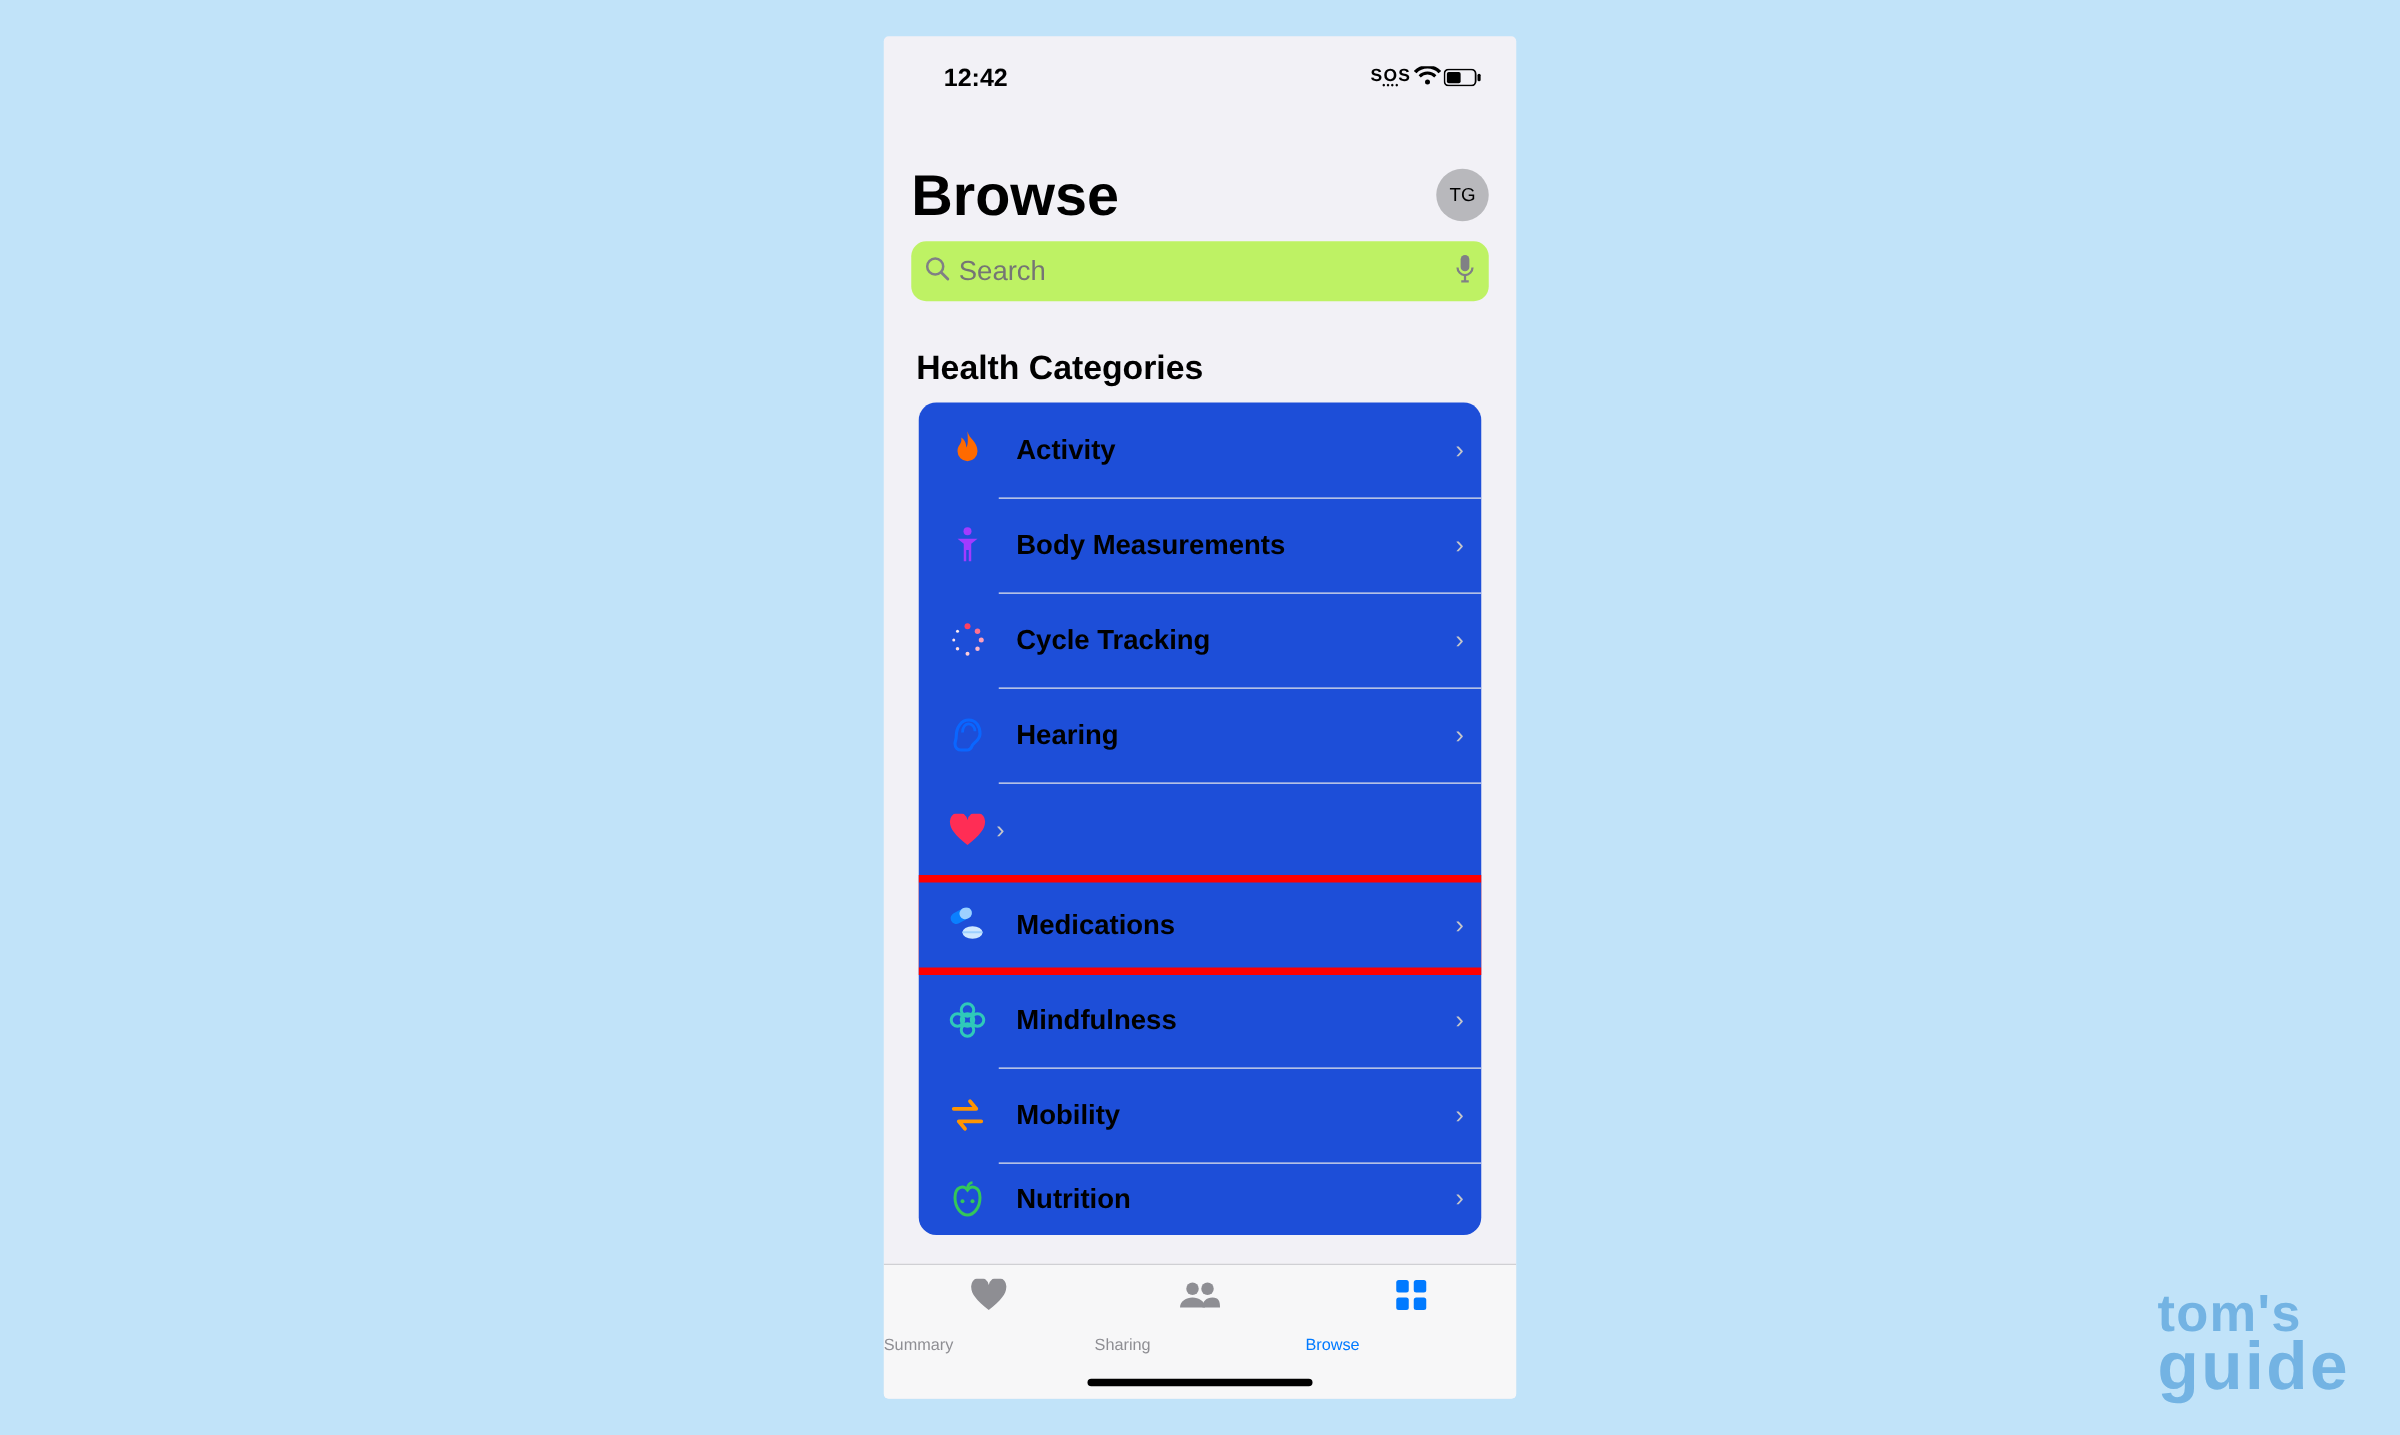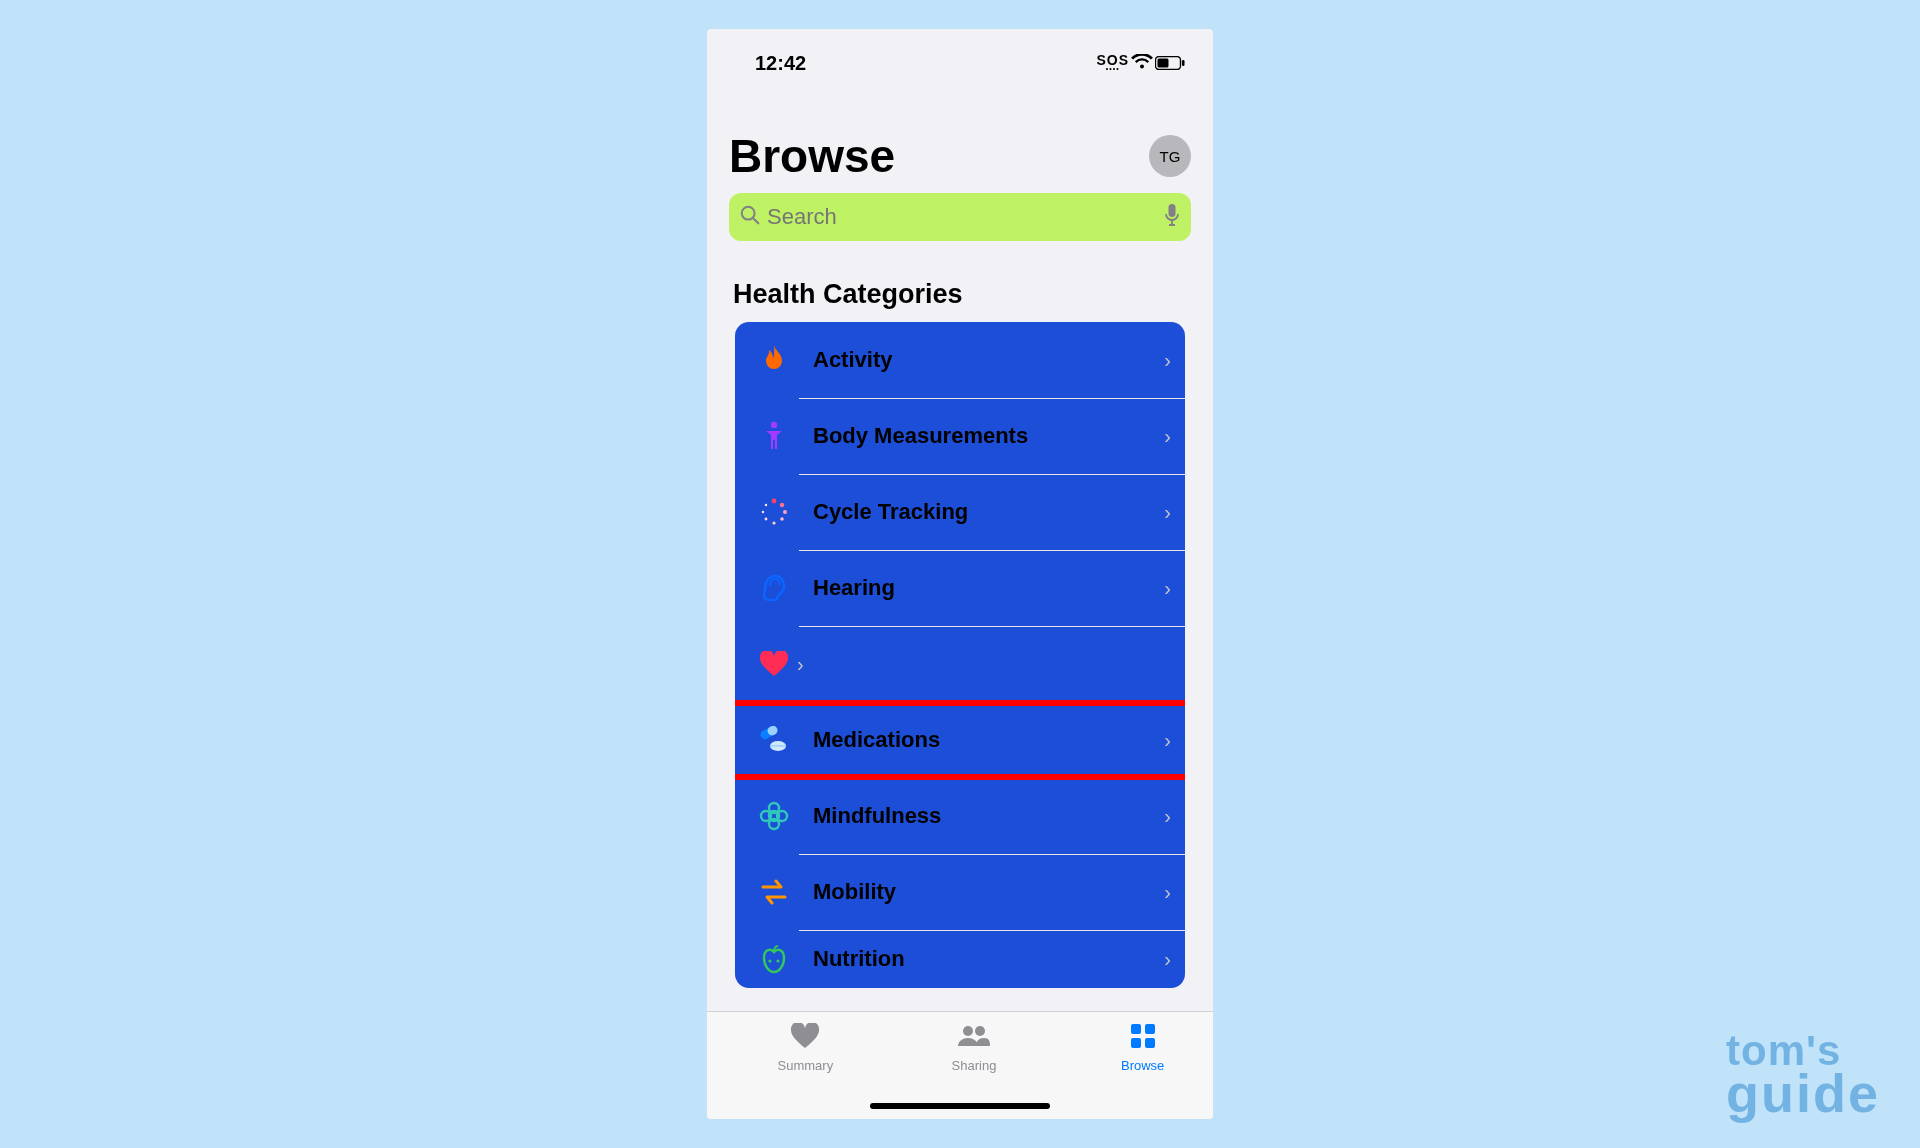--- a/index.html
+++ b/index.html
@@ -145,24 +145,22 @@
     height: 108px;
     background: rgba(247,247,248,0.95);
     border-top: 1px solid #d0d0d4;
     display: flex;
     padding-top: 8px;
   }
   .tab {
     flex: 1;
     display: flex;
     flex-direction: column;
-    align-items: center;
-    gap: 6px;
+    gap: 16px;
     font-size: 13px;
-    padding-left: 28px;
   }
   .tab-inactive { color: #8e8e93; }
   .tab-active { color: #007aff; }
   .tab-icon { height: 32px; display:flex; align-items:center; justify-content:center; }
   .home-indicator {
     position: absolute;
     bottom: 10px; left: 50%;
     transform: translateX(-50%);
     width: 180px; height: 6px;
     background: #000;

